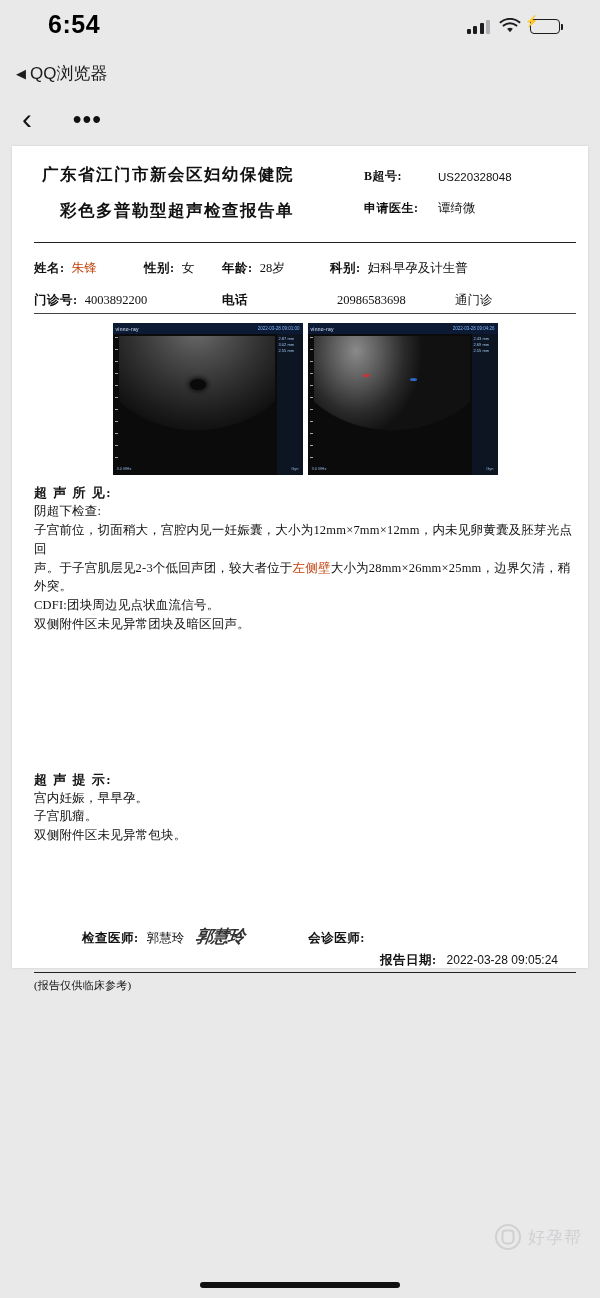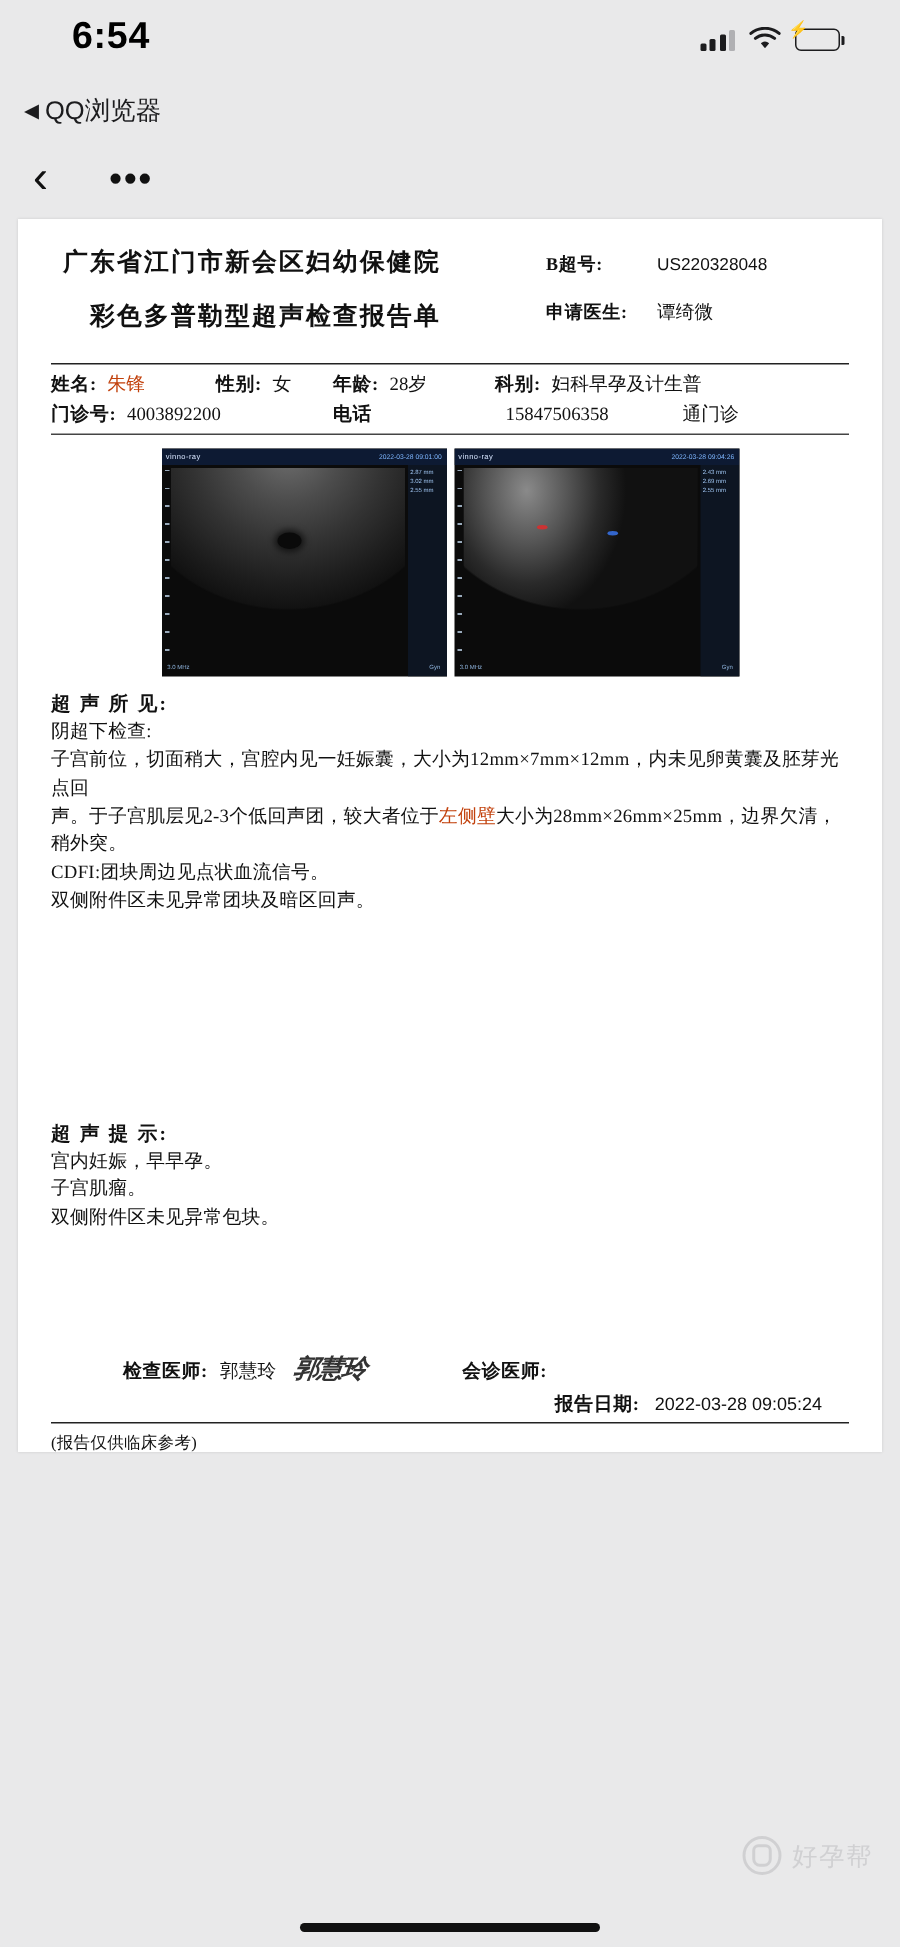--- a/index.html
+++ b/index.html
@@ -117,21 +117,21 @@
   .doc-wrap {
     position: absolute;
     left: 12px; top: 146px;
     width: 576px;
     height: 822px;
     background: #fff;
     box-shadow: 0 0 2px rgba(0,0,0,0.12);
   }
   .doc {
     position: absolute;
-    left: 22px; right: 22px; top: 18px;
+    left: 22px; right: 12px; top: 18px;
     font-family: "Liberation Serif", serif;
     color: #111;
   }
 
   .hdr {
     display: flex;
     align-items: flex-start;
   }
   .hdr-left { width: 330px; }
   .hdr-title1 {
@@ -174,21 +174,21 @@
 
   .patient {
     font-size: 12.5px;
     line-height: 1.05;
   }
   .prow {
     display: flex;
     align-items: baseline;
     margin-top: 7px;
   }
-  .pl { font-weight: bold; letter-spacing: 0.5px; }
+  .pl { font-weight: bold; letter-spacing: 0.5px; margin-top: 12px; }
   .pv { margin-left: 7px; }
   .seg { display: flex; align-items: baseline; }
 
   .images {
     display: flex;
     gap: 5px;
     margin-top: 9px;
     justify-content: center;
   }
   .usimg {
@@ -429,21 +429,21 @@
         </div>
         <div class="prow">
           <span class="seg" style="width:188px">
             <span class="pl">门诊号:</span>
             <span class="pv">4003892200</span>
           </span>
           <span class="seg" style="width:108px">
             <span class="pl">电话</span>
           </span>
           <span class="seg" style="width:118px">
-            <span class="pv">15847506358</span>
+            <span class="pv">20986583698</span>
           </span>
           <span class="seg">
             <span class="pv">通门诊</span>
           </span>
         </div>
       </div>
 
       <hr class="rule thin">
 
       <div class="images">

